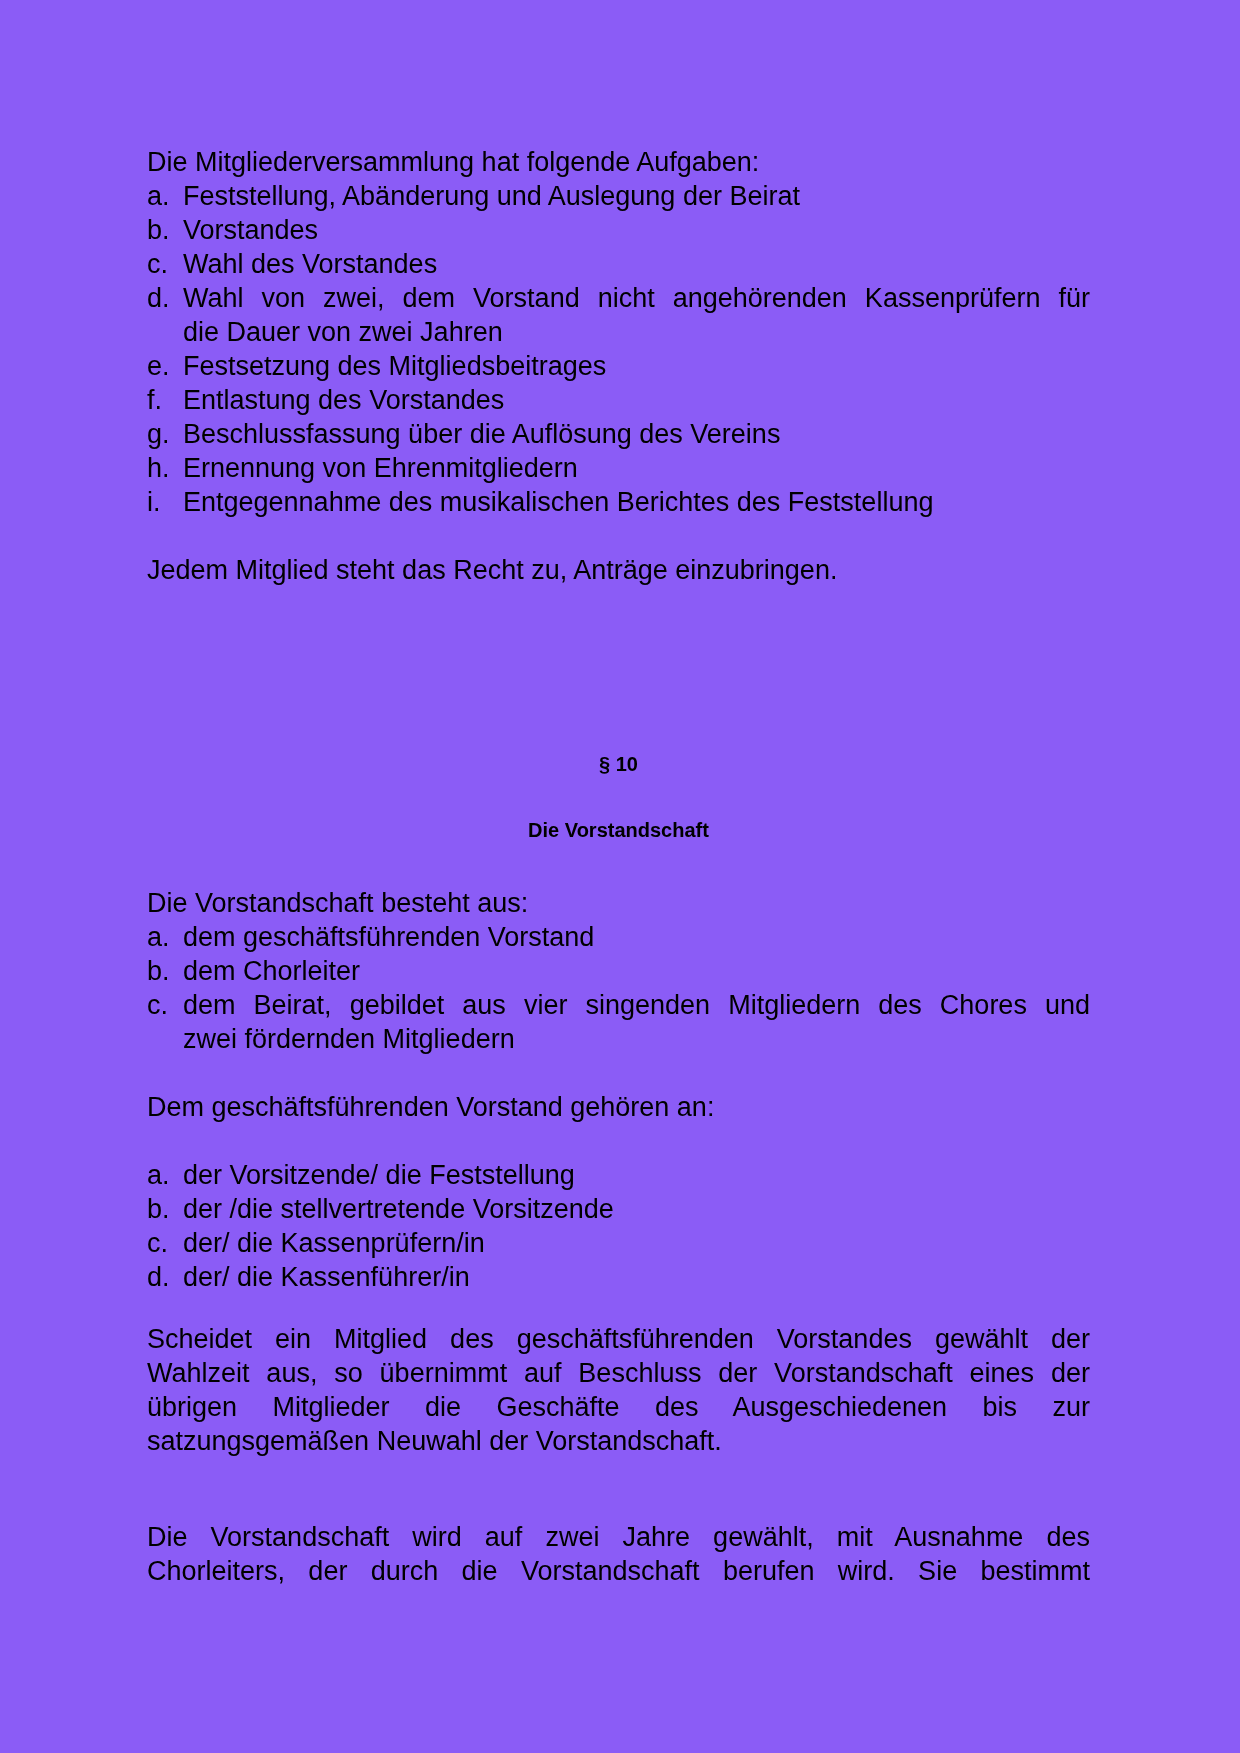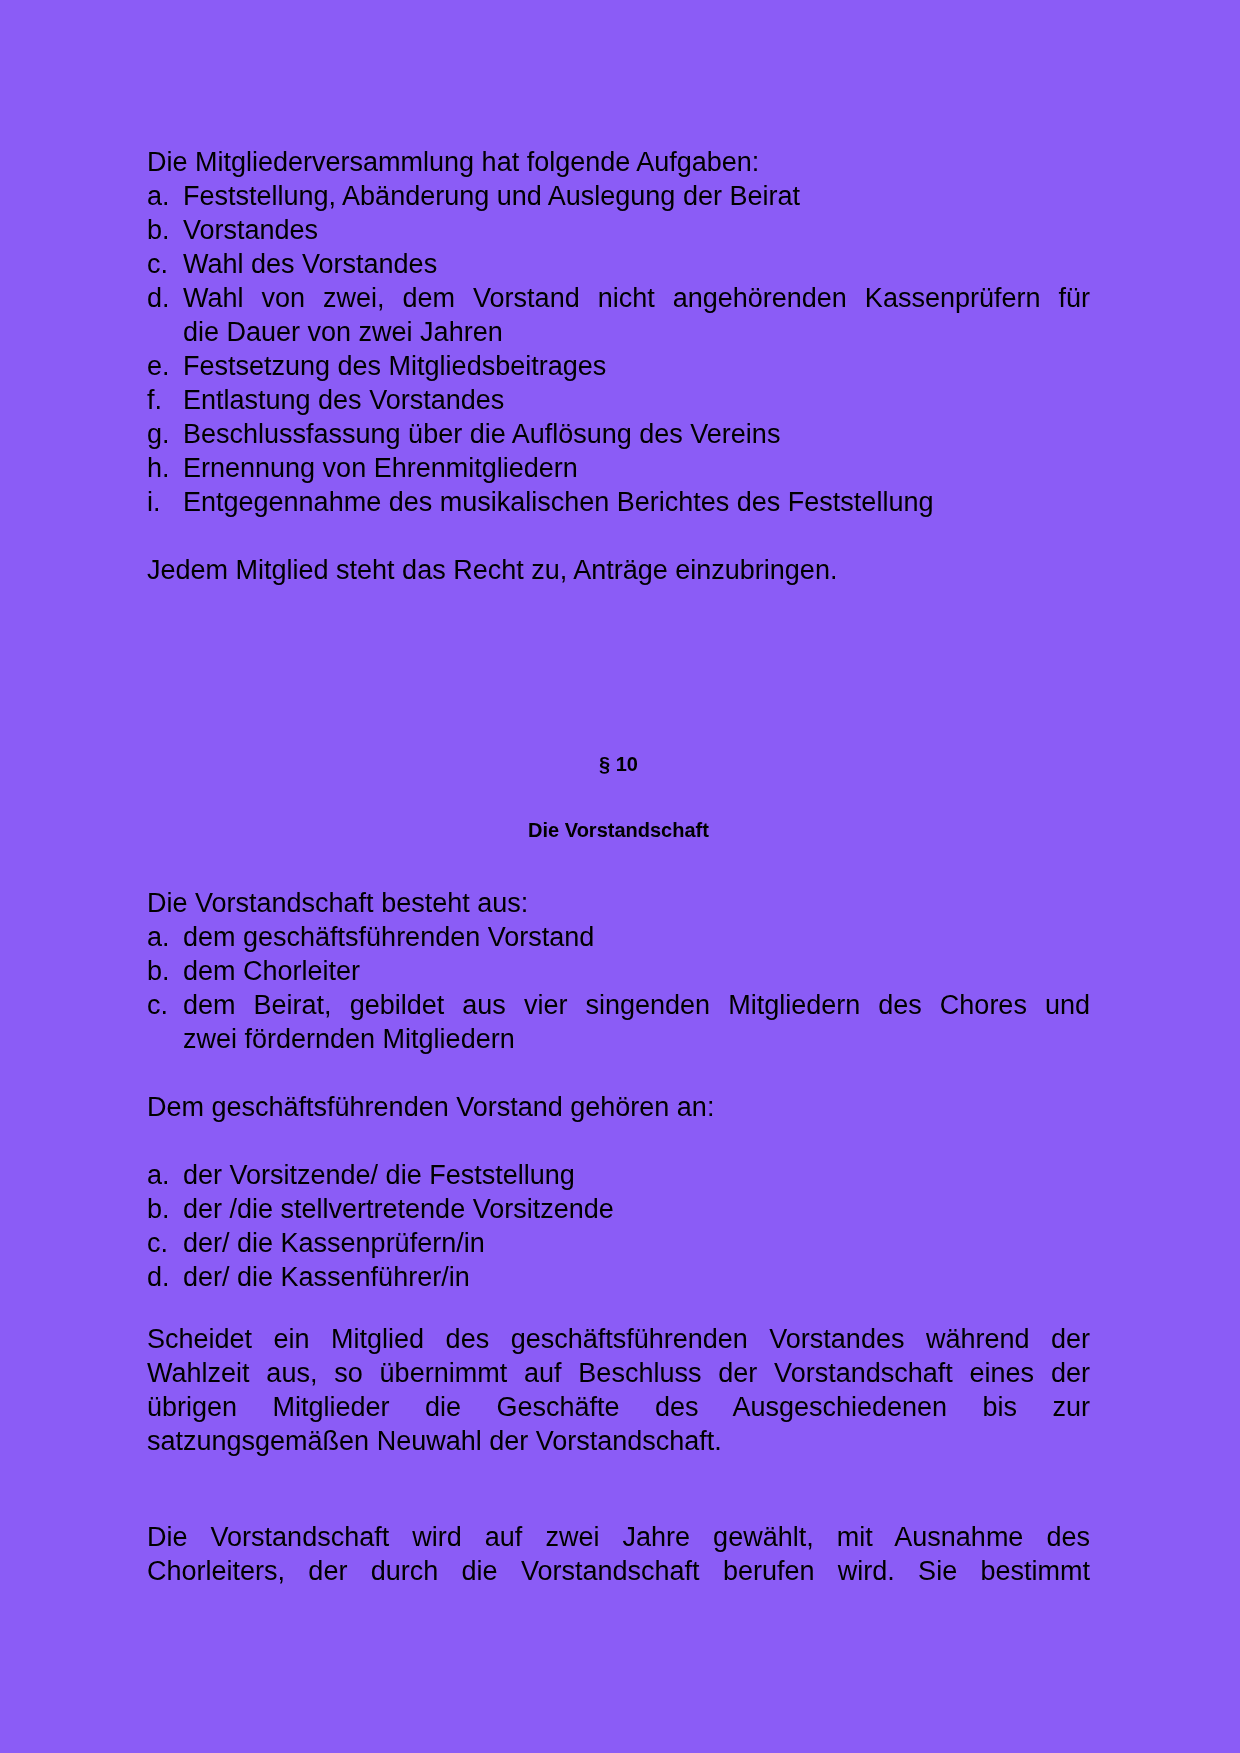--- a/index.html
+++ b/index.html
@@ -127,21 +127,21 @@
       <div class="ln">der/ die Kassenprüfern/in</div>
     </div>
     <div class="li">
       <span class="marker">d.</span>
       <div class="ln">der/ die Kassenführer/in</div>
     </div>
 
     <div class="sp28"></div>
 
     <div>
-      <div class="ln just">Scheidet ein Mitglied des geschäftsführenden Vorstandes während der</div>
+      <div class="ln just">Scheidet ein Mitglied des geschäftsführenden Vorstandes gewählt der</div>
       <div class="ln just">Wahlzeit aus, so übernimmt auf Beschluss der Vorstandschaft eines der</div>
       <div class="ln just">übrigen Mitglieder die Geschäfte des Ausgeschiedenen bis zur</div>
       <div class="ln">satzungsgemäßen Neuwahl der Vorstandschaft.</div>
     </div>
 
     <div class="sp62"></div>
 
     <div>
       <div class="ln just">Die Vorstandschaft wird auf zwei Jahre gewählt, mit Ausnahme des</div>
       <div class="ln just">Chorleiters, der durch die Vorstandschaft berufen wird. Sie bestimmt</div>

